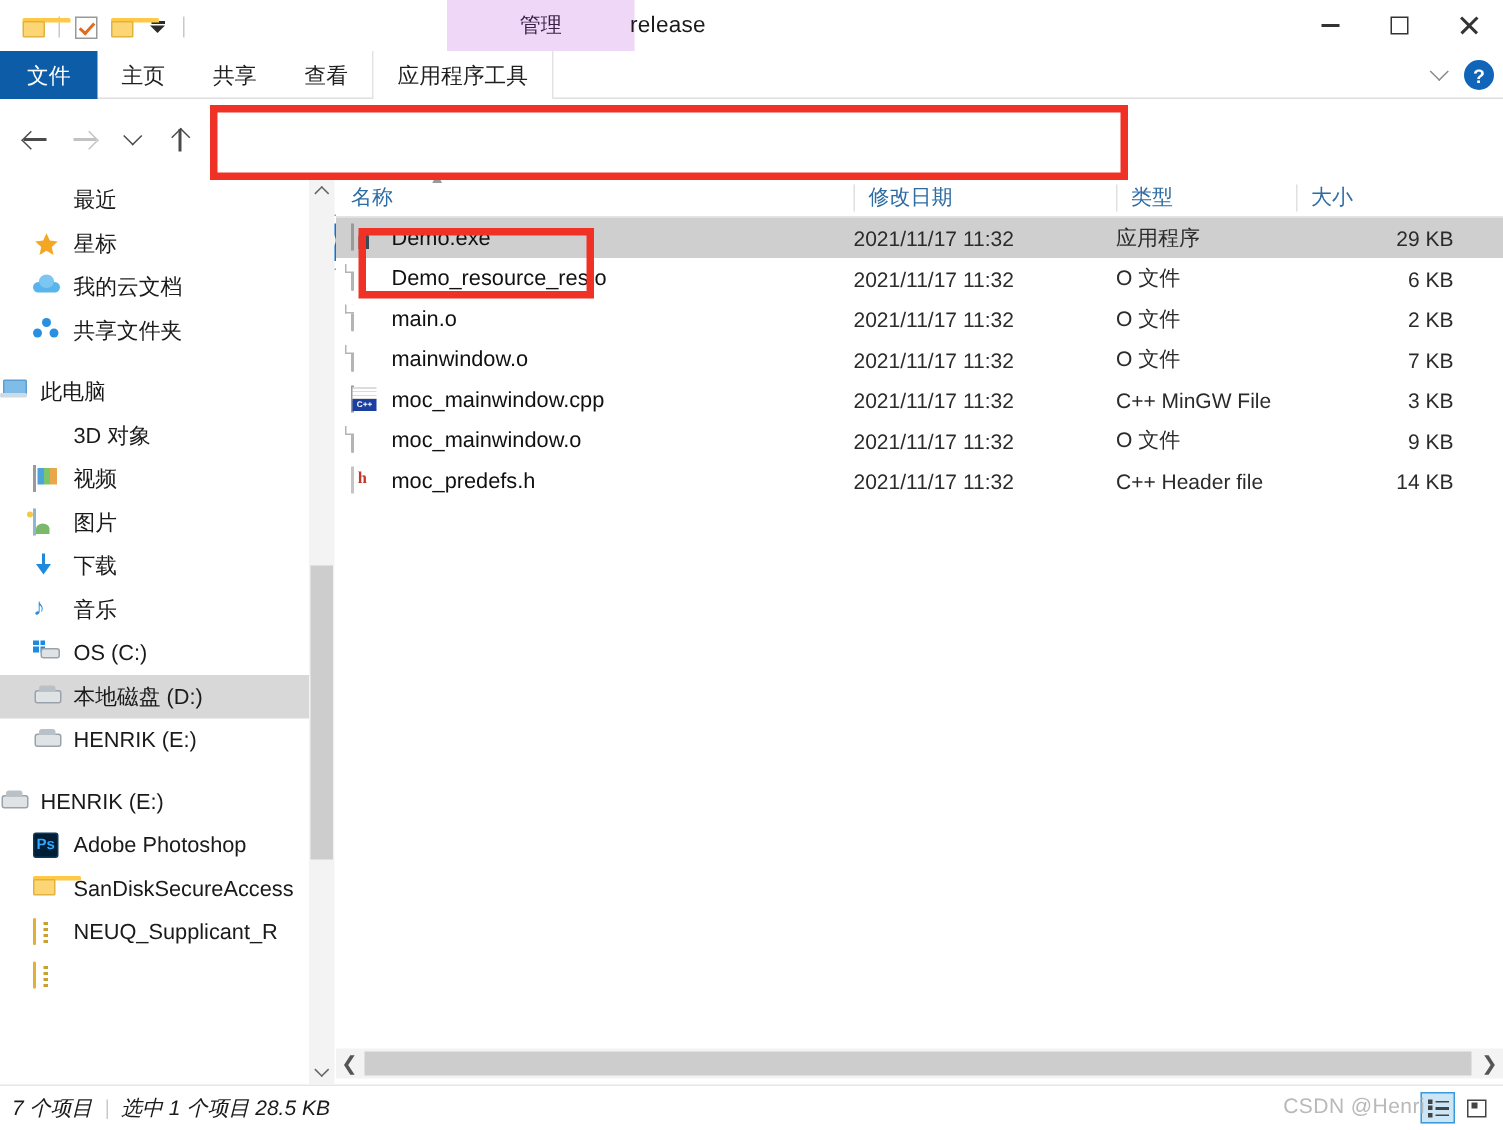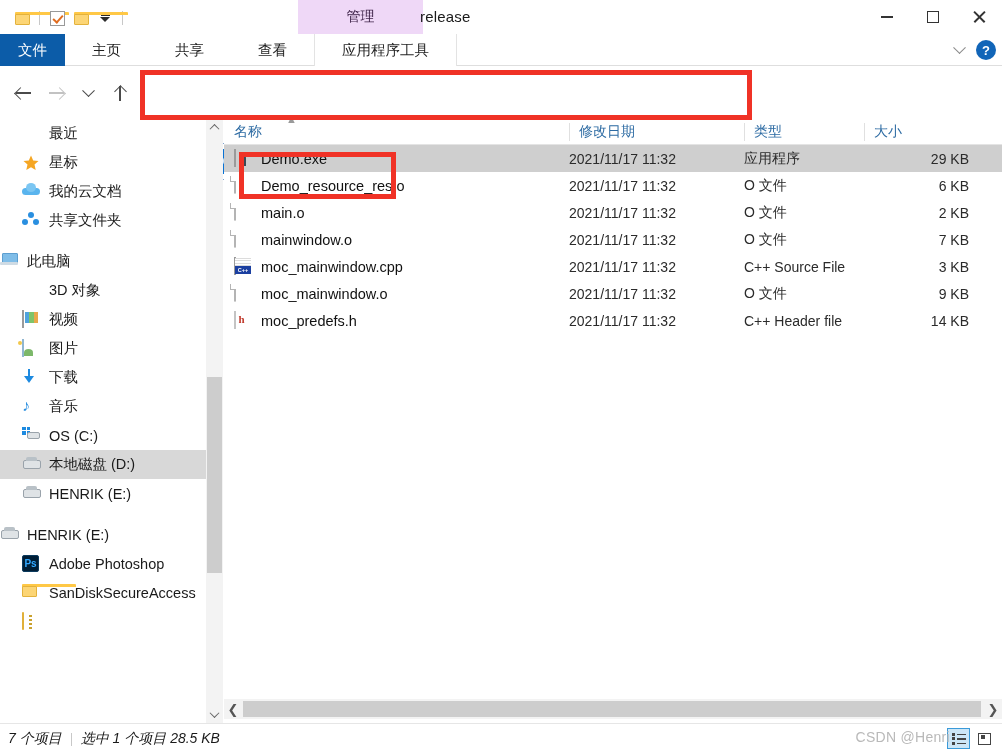--- a/index.html
+++ b/index.html
@@ -56,21 +56,21 @@
   .w-close:after  { transform:rotate(-45deg); }
 
   
   .ribbon {
     position:absolute; left:0; top:34px; width:1002px; height:32px;
     background:#ffffff; border-bottom:1px solid #dedede;
   }
   .tabs { position:absolute; left:0; top:0; display:flex; height:32px; align-items:stretch; }
   .tab {
     display:flex; align-items:center; justify-content:center;
-    font-size:14.5px; color:#1f1f1f; padding:0 27px; cursor:default; white-space:nowrap;
+    font-size:14.5px; color:#1f1f1f; padding:0 16px; cursor:default; white-space:nowrap;
   }
   .tab.file { background:#0c5ca8; color:#fff; padding:0 18px; }
   .tab.ctx  { background:#ffffff; border-left:1px solid #e3e3e3; border-right:1px solid #e3e3e3; }
   .ribbon-right { position:absolute; right:6px; top:0; height:32px; display:flex; align-items:center; gap:6px; }
   .chev-collapse { width:22px; height:22px; display:flex; align-items:center; justify-content:center; }
   .chev-collapse span {
     display:block; width:9px; height:9px;
     border-right:1.6px solid #8a8a8a; border-bottom:1.6px solid #8a8a8a;
     transform:rotate(45deg) translate(-2px,-2px);
   }
@@ -458,20 +458,24 @@
       <span class="nicon">
         <div class="folder-ico">
             <div class="tab"></div>
             <div class="body"></div>
           </div>
       </span>
       <span class="lbl">SanDiskSecureAccess</span>
     </div>
     <div class="navitem">
       <span class="nicon"><span class="ic-zip"></span></span>
+      <span class="lbl">NEUQ_Supplicant_R</span>
+    </div>
+    <div class="navitem">
+      <span class="nicon"><span class="ic-zip"></span></span>
       <span class="lbl"></span>
     </div>
   </div>
 
   <div class="nav-scroll">
     <div class="ns-arrow ns-up">
         <span></span>
       </div>
     <div class="ns-thumb"></div>
     <div class="ns-arrow ns-down">
@@ -534,21 +538,21 @@
         <span class="ftype">O 文件</span>
         <span class="fsize">7 KB</span>
       </div>
 
       <div class="frow">
         <span class="fname">
           <span class="fic"><span class="fic-cpp"></span></span>
           <span>moc_mainwindow.cpp</span>
         </span>
         <span class="fdate">2021/11/17 11:32</span>
-        <span class="ftype">C++ Source File</span>
+        <span class="ftype">C++ MinGW File</span>
         <span class="fsize">3 KB</span>
       </div>
 
       <div class="frow">
         <span class="fname">
           <span class="fic"><span class="fic-o"></span></span>
           <span>moc_mainwindow.o</span>
         </span>
         <span class="fdate">2021/11/17 11:32</span>
         <span class="ftype">O 文件</span>

